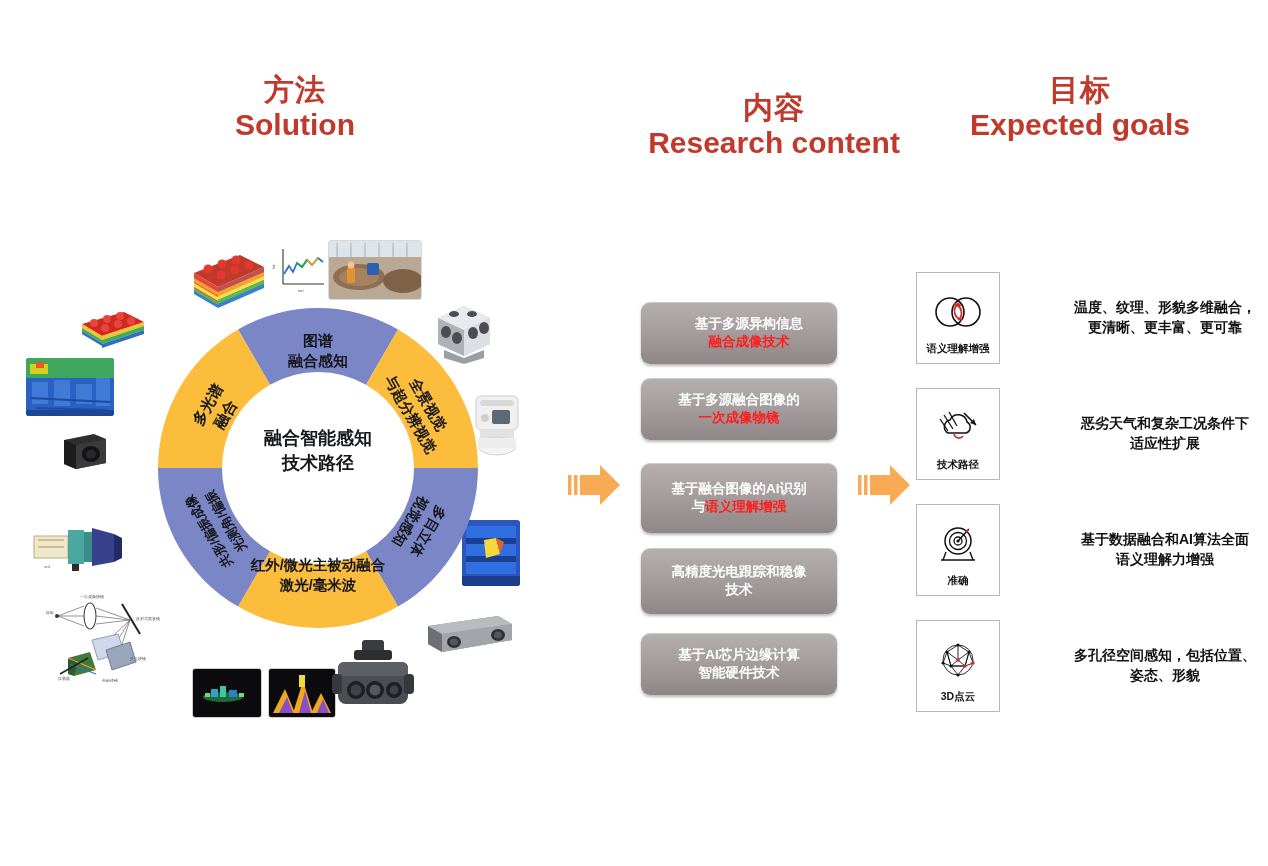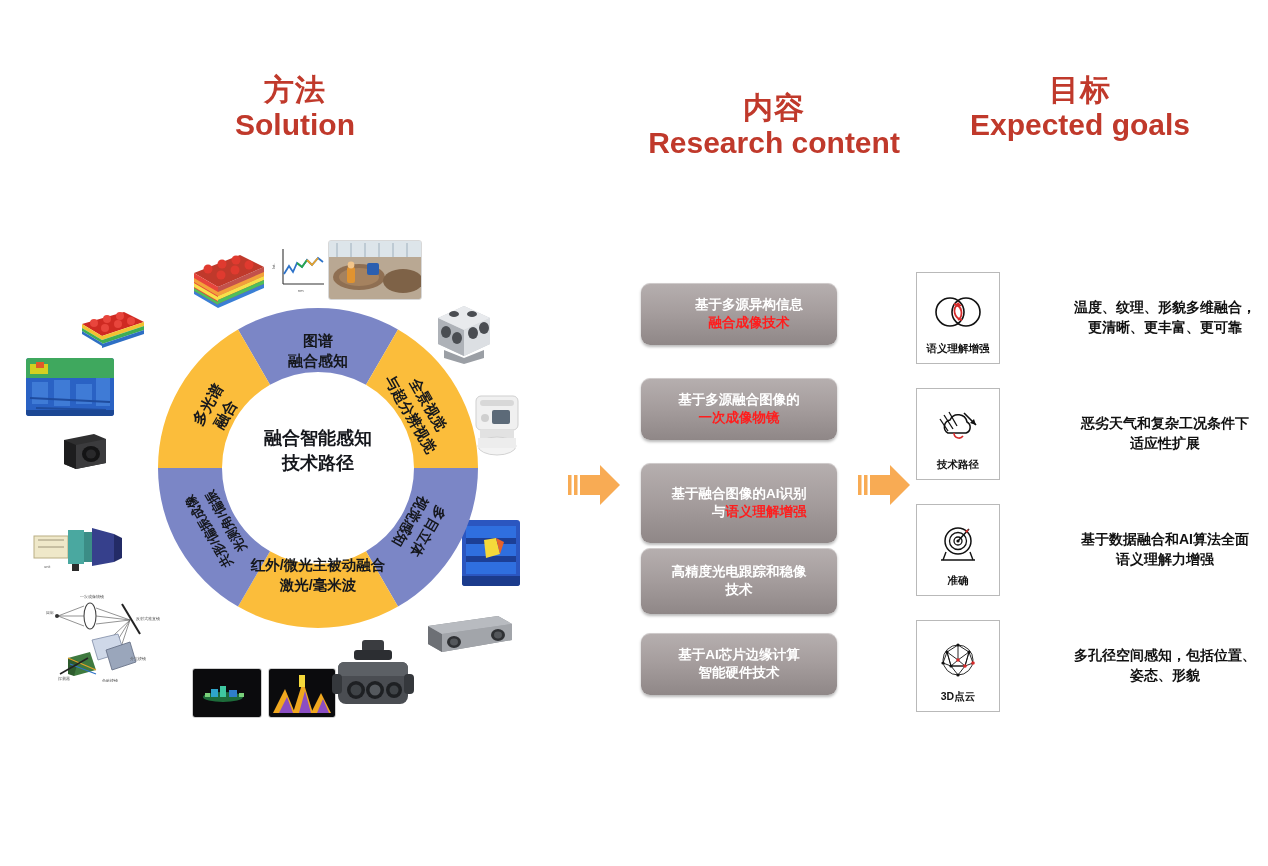--- a/index.html
+++ b/index.html
@@ -408,35 +408,35 @@
 </svg>
 </div>
 <div class="arrow" style="left:856px;top:461px;">
 <svg width="58" height="48" viewBox="0 0 58 48">
   <polygon points="14,14 34,14 34,4 54,24 34,44 34,34 14,34" fill="#f8ab54"></polygon>
   <rect x="8" y="14" width="3.5" height="20" fill="#f8ab54"></rect>
   <rect x="2" y="14" width="3.5" height="20" fill="#f8ab54"></rect>
 </svg>
 </div>
 
-<div class="rc-box" style="top:283px;height:62px;padding-left:28px;">
+<div class="rc-box" style="top:302px;height:62px;padding-left:28px;">
   <div>
     <span class="rc-line">基于多源异构信息</span>
     <span class="rc-line hl">融合成像技术</span>
   </div>
 </div>
 
 <div class="rc-box" style="top:378px;height:62px;justify-content:center;">
   <div>
     <span class="rc-line">基于多源融合图像的</span>
     <span class="rc-line hl">一次成像物镜</span>
   </div>
 </div>
 
-<div class="rc-box" style="top:463px;height:80px;text-align:right;">
+<div class="rc-box" style="top:463px;height:70px;">
   <div>
     <span class="rc-line">基于融合图像的AI识别</span>
     <span class="rc-line"><span>与</span><span class="hl">语义理解增强</span></span>
   </div>
 </div>
 
 <div class="rc-box" style="top:548px;height:66px;">
   <div>
     <span class="rc-line">高精度光电跟踪和稳像</span>
     <span class="rc-line">技术</span>

